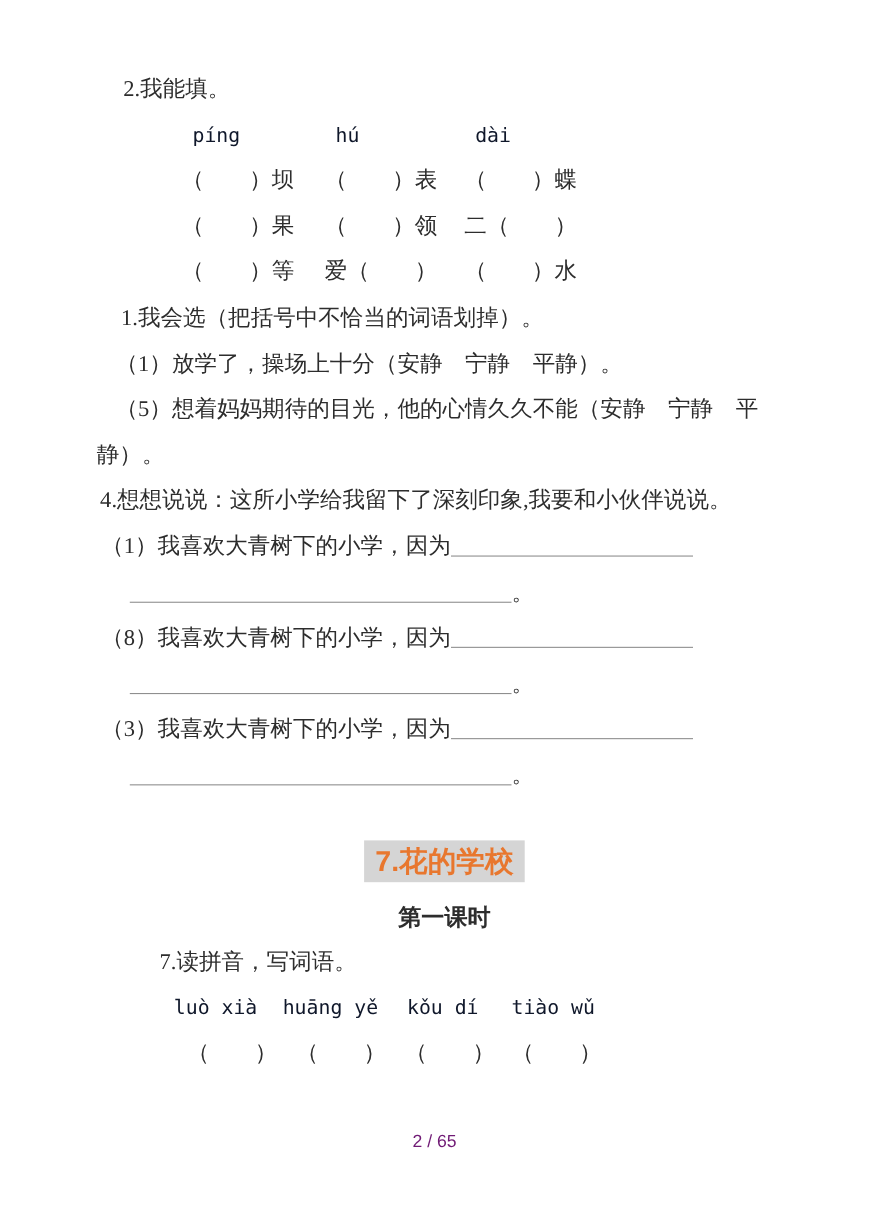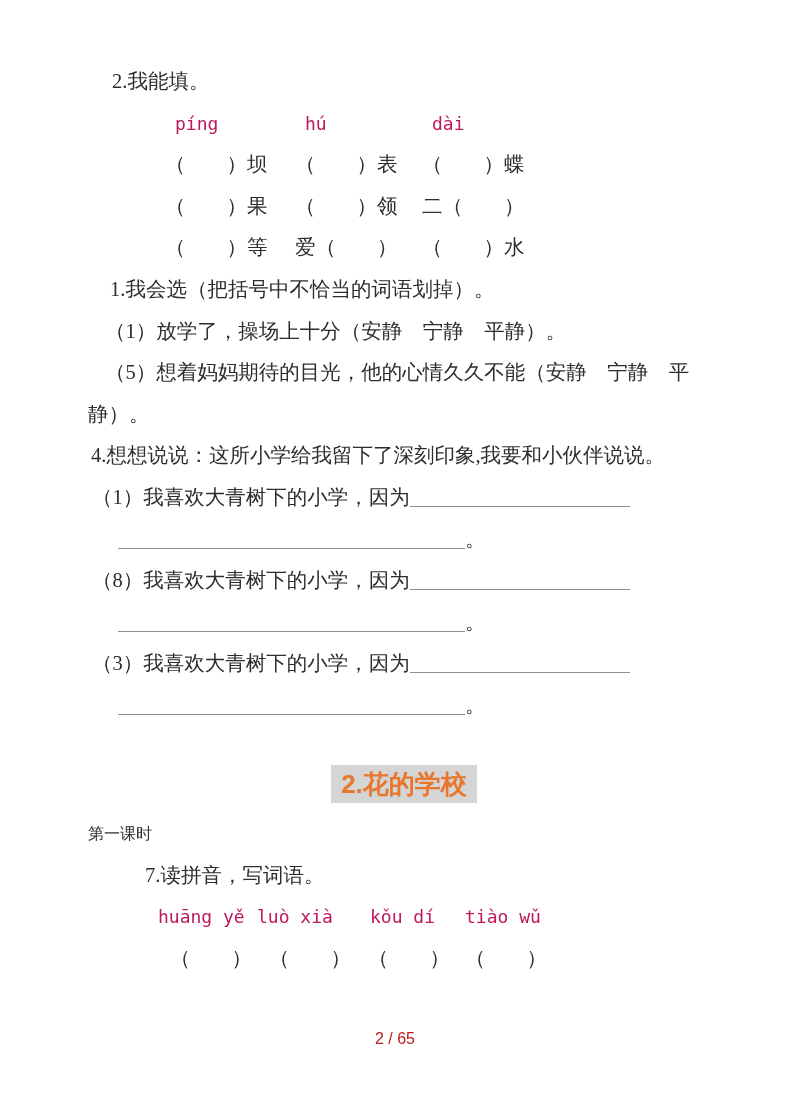--- a/index.html
+++ b/index.html
@@ -13,35 +13,35 @@
   .pad24{padding-left:24px}
   .pad22{padding-left:22px}
   .pad17{padding-left:17px}
   .pad4{padding-left:4px}
   .pad3{padding-left:3px}
   .pad57{padding-left:57px}
   .cont{padding-left:30px}
   .grid3{display:grid;grid-template-columns:130px 127px 1fr;padding-left:77px}
   .grid4a{display:grid;grid-template-columns:99px 113px 95px 1fr;padding-left:70px}
   .grid4b{display:grid;grid-template-columns:99px 99px 97px 1fr;padding-left:82px}
-  .pinyin{font-family:"DejaVu Sans Mono","Liberation Mono",monospace;font-size:18px;color:#be185d}
+  .pinyin{font-family:"DejaVu Sans Mono","Liberation Mono",monospace;font-size:18px;color:#0f172a}
   .grid3 .pinyin{margin-left:10px}
   .blank{display:inline-block;border-bottom:1px solid #8f8f8f;height:1em;vertical-align:-3px;}
   .blank.inline{width:220px}
   .blank.full{width:347px}
   .lesson-title-row{text-align:center;height:50px;line-height:50px;margin-top:36px;white-space:nowrap;}
   .lesson-title{
     display:inline-block;background:#D5D5D5;color:#E8772E;
     font-size:26px;font-weight:bold;line-height:38px;padding:0 10px;
     font-family:"Liberation Sans","DejaVu Sans",sans-serif;
   }
-  .subtitle-row{height:42px;line-height:42px;font-weight:normal;font-size:16px;}
+  .subtitle-row{text-align:center;height:42px;line-height:42px;font-weight:bold;font-size:21px;}
   .footer{
     position:absolute;top:1030px;left:0;width:790px;text-align:center;
-    font-family:"Liberation Sans","DejaVu Sans",sans-serif;font-size:16px;color:#b91c1c;
+    font-family:"Liberation Sans","DejaVu Sans",sans-serif;font-size:16px;color:#701a75;
   }
 </style>
 </head>
 <body>
 
 <div class="page">
 
   <div class="row pad24">2.我能填。</div>
 
   <div class="row grid3">
@@ -88,29 +88,29 @@
   </div>
 
   <div class="row pad4">
     <span>（3）我喜欢大青树下的小学，因为</span><span class="blank inline"></span>
   </div>
   <div class="row cont">
     <span class="blank full"></span><span>。</span>
   </div>
 
   <div class="lesson-title-row">
-    <span class="lesson-title">2.花的学校</span>
+    <span class="lesson-title">7.花的学校</span>
   </div>
   <div class="subtitle-row">第一课时</div>
 
   <div class="row pad57">7.读拼音，写词语。</div>
 
   <div class="row grid4a">
+    <span class="pinyin">luò xià</span>
     <span class="pinyin">huāng yě</span>
-    <span class="pinyin">luò xià</span>
     <span class="pinyin">kǒu dí</span>
     <span class="pinyin">tiào wǔ</span>
   </div>
 
   <div class="row grid4b">
     <span>（　　）</span>
     <span>（　　）</span>
     <span>（　　）</span>
     <span>（　　）</span>
   </div>

